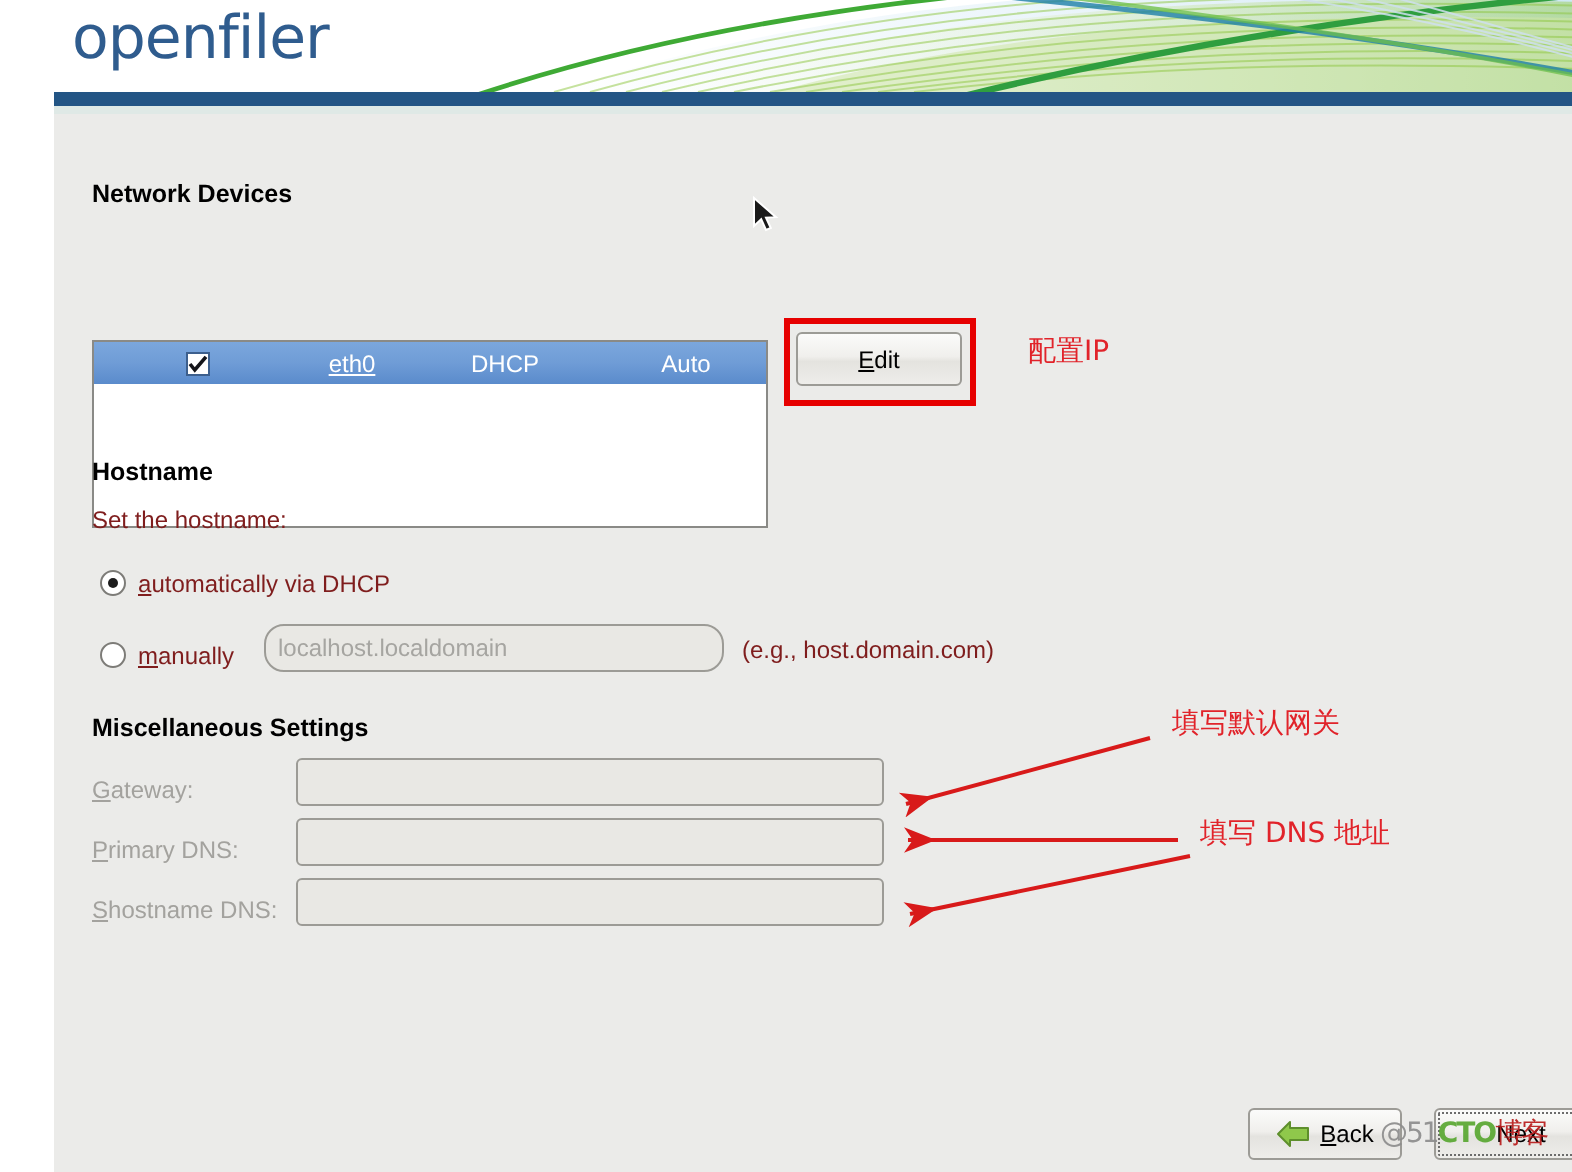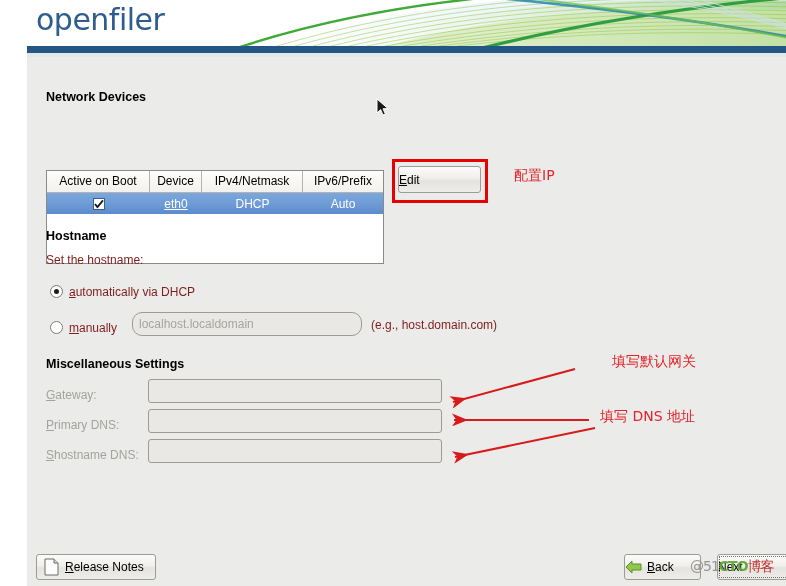--- a/index.html
+++ b/index.html
@@ -140,21 +140,21 @@
   .btn {
     position: absolute;
     box-sizing: border-box;
     background: linear-gradient(to bottom,#fbfbfa 0%,#f0efec 45%,#e4e3df 55%,#eeedea 100%);
     border: 1px solid #9c9b96;
     border-radius: 3px;
     font-size: 12px;
     color: #000;
     display: flex;
     align-items: center;
-    justify-content: flex-start;
+    justify-content: center;
     gap: 5px;
     white-space: nowrap;
     cursor: default;
   }
   .btn-edit { left: 371px; top: 109px; width: 83px; height: 27px; }
   .btn-release { left: 9px; top: 554px; width: 120px; height: 26px; justify-content:flex-start; padding-left:7px; }
   .btn-back { left: 597px; top: 554px; width: 77px; height: 26px; }
   .btn-next { left: 690px; top: 554px; width: 87px; height: 26px; }
   .btn-next.focused {
     outline: 1px dotted #6c6c6c;
@@ -300,26 +300,20 @@
         </marker>
       </defs>
       <line x1="548" y1="312" x2="426" y2="345" stroke="#d81a1a" stroke-width="2" marker-end="url(#ah)"></line>
       <line x1="562" y1="363" x2="427" y2="363" stroke="#d81a1a" stroke-width="2" marker-end="url(#ah)"></line>
       <line x1="568" y1="371" x2="428" y2="400" stroke="#d81a1a" stroke-width="2" marker-end="url(#ah)"></line>
     </svg>
 
     <div class="section-title" style="left:19px; top:33px;">Network Devices</div>
 
     <div class="devtable">
-      <div class="thead">
-        <div class="th th-c0">Active on Boot</div>
-        <div class="th th-c1">Device</div>
-        <div class="th th-c2">IPv4/Netmask</div>
-        <div class="th th-c3">IPv6/Prefix</div>
-      </div>
       <div class="trow">
         <div class="td td-c0">
           <span class="cbox">
             <svg width="10" height="10" viewBox="0 0 10 10">
               <path d="M1,5 L3.4,8 L9,1.4" stroke="#15151a" stroke-width="1.8" fill="none"></path>
             </svg>
           </span>
         </div>
         <div class="td td-c1">eth0</div>
         <div class="td td-c2">DHCP</div>
@@ -361,31 +355,24 @@
     <div class="plain-label lbl-dis" style="left:19px; top:361px;">
       <span class="u">P</span><span>rimary DNS:</span>
     </div>
     <div class="field" style="left:121px; top:352px; width:294px; height:24px;"></div>
 
     <div class="plain-label lbl-dis" style="left:19px; top:391px;">
       <span class="u">S</span><span>hostname DNS:</span>
     </div>
     <div class="field" style="left:121px; top:382px; width:294px; height:24px;"></div>
 
-    <div class="red-text" style="left:585px; top:296px;">填写默认网关</div>
+    <div class="red-text" style="left:559px; top:296px;">填写默认网关</div>
     <div class="red-text" style="left:573px; top:351px;">填写 DNS 地址</div>
   </div>
 
-  <div class="btn btn-release">
-    <svg width="16" height="18" viewBox="0 0 16 18">
-      <path d="M1,1 L10,1 L14,5 L14,17 L1,17 Z" fill="#fcfcfc" stroke="#6a6a66" stroke-width="1"></path>
-      <path d="M10,1 L10,5 L14,5" fill="#dedeDa" stroke="#6a6a66" stroke-width="1"></path>
-    </svg>
-    <span><span class="u">R</span>elease Notes</span>
-  </div>
 
   <div class="btn btn-back">
     <svg width="17" height="14" viewBox="0 0 17 14">
       <path d="M7,1 L7,4 L16,4 L16,10 L7,10 L7,13 L1,7 Z" fill="#8fc84b" stroke="#5e8f2c" stroke-width="1" stroke-linejoin="round"></path>
     </svg>
     <span><span class="u">B</span>ack</span>
   </div>
 
   <div class="btn btn-next focused">
     <span>Next</span>

